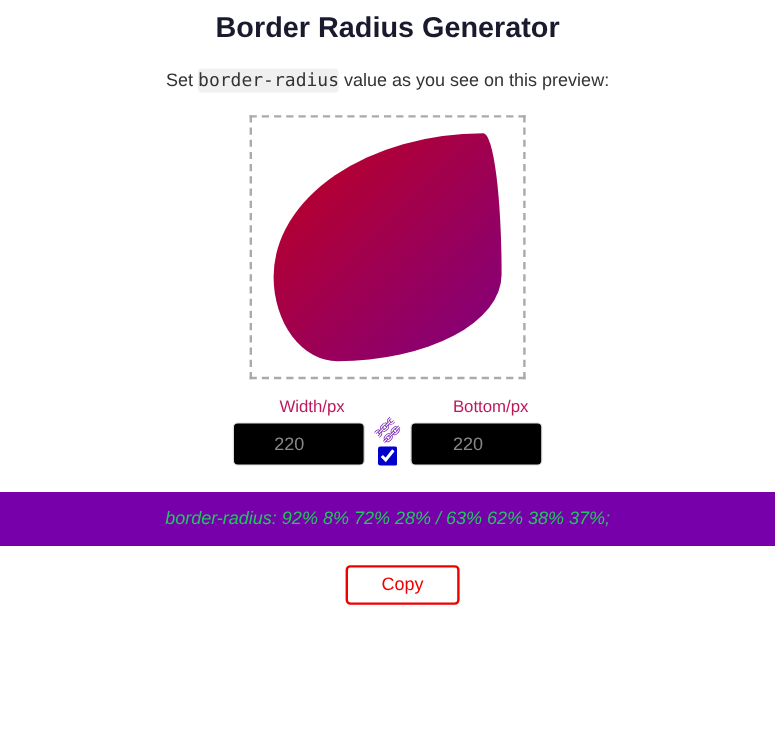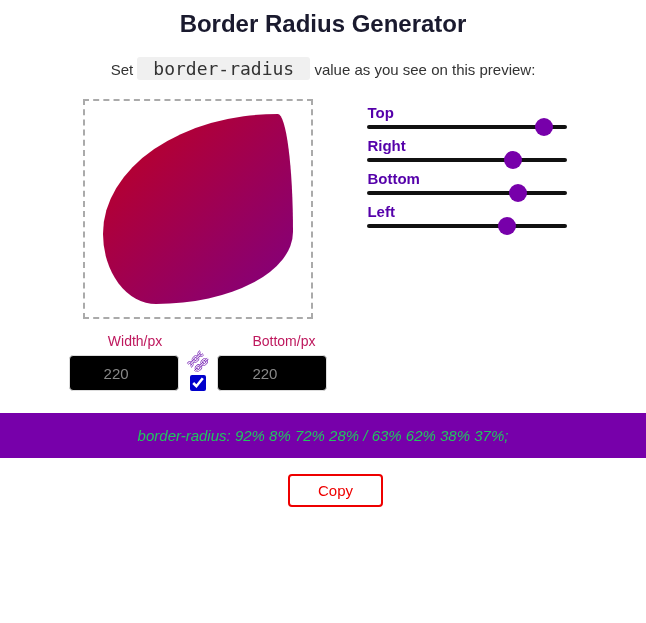--- a/index.html
+++ b/index.html
@@ -23,24 +23,24 @@
     }
 
     .subtitle {
       font-size: 15px;
       color: #333;
       text-align: center;
       margin-bottom: 20px;
     }
     .subtitle code {
       background: #f0f0f0;
-      padding: 1px 16px;
+      padding: 1px 0;
       border-radius: 3px;
       font-family: monospace;
-      font-size: 18px;
+      font-size: 15px;
     }
 
     .main-area {
       display: flex;
       flex-direction: row;
       align-items: flex-start;
       justify-content: center;
       width: 100%;
       padding: 0 30px;
       gap: 40px;
@@ -243,38 +243,20 @@
         </div>
       </div>
 
       <div class="dim-group">
         <span class="dim-label">Bottom/px</span>
         <input class="dim-input" type="number" value="220" style="">
       </div>
     </div>
   </div>
 
-  <div class="sliders-section">
-    <div class="slider-group">
-      <span class="slider-label">Top</span>
-      <input type="range" min="0" max="100" value="92" style="">
-    </div>
-    <div class="slider-group">
-      <span class="slider-label">Right</span>
-      <input type="range" min="0" max="100" value="75" style="">
-    </div>
-    <div class="slider-group">
-      <span class="slider-label">Bottom</span>
-      <input type="range" min="0" max="100" value="78" style="">
-    </div>
-    <div class="slider-group">
-      <span class="slider-label">Left</span>
-      <input type="range" min="0" max="100" value="72" style="">
-    </div>
-  </div>
 </div>
 
 <div class="bottom-bar">
   <span>border-radius: 92% 8% 72% 28% / 63% 62% 38% 37%;</span>
 </div>
 
 <div class="copy-row">
   <button class="copy-button">Copy</button>
 </div>
 

